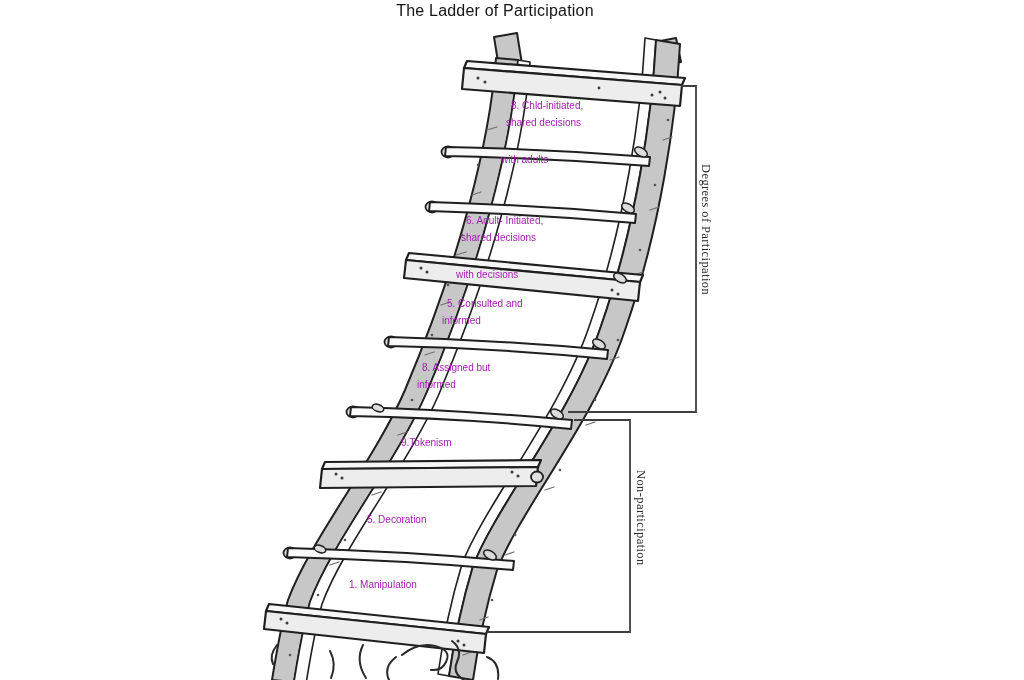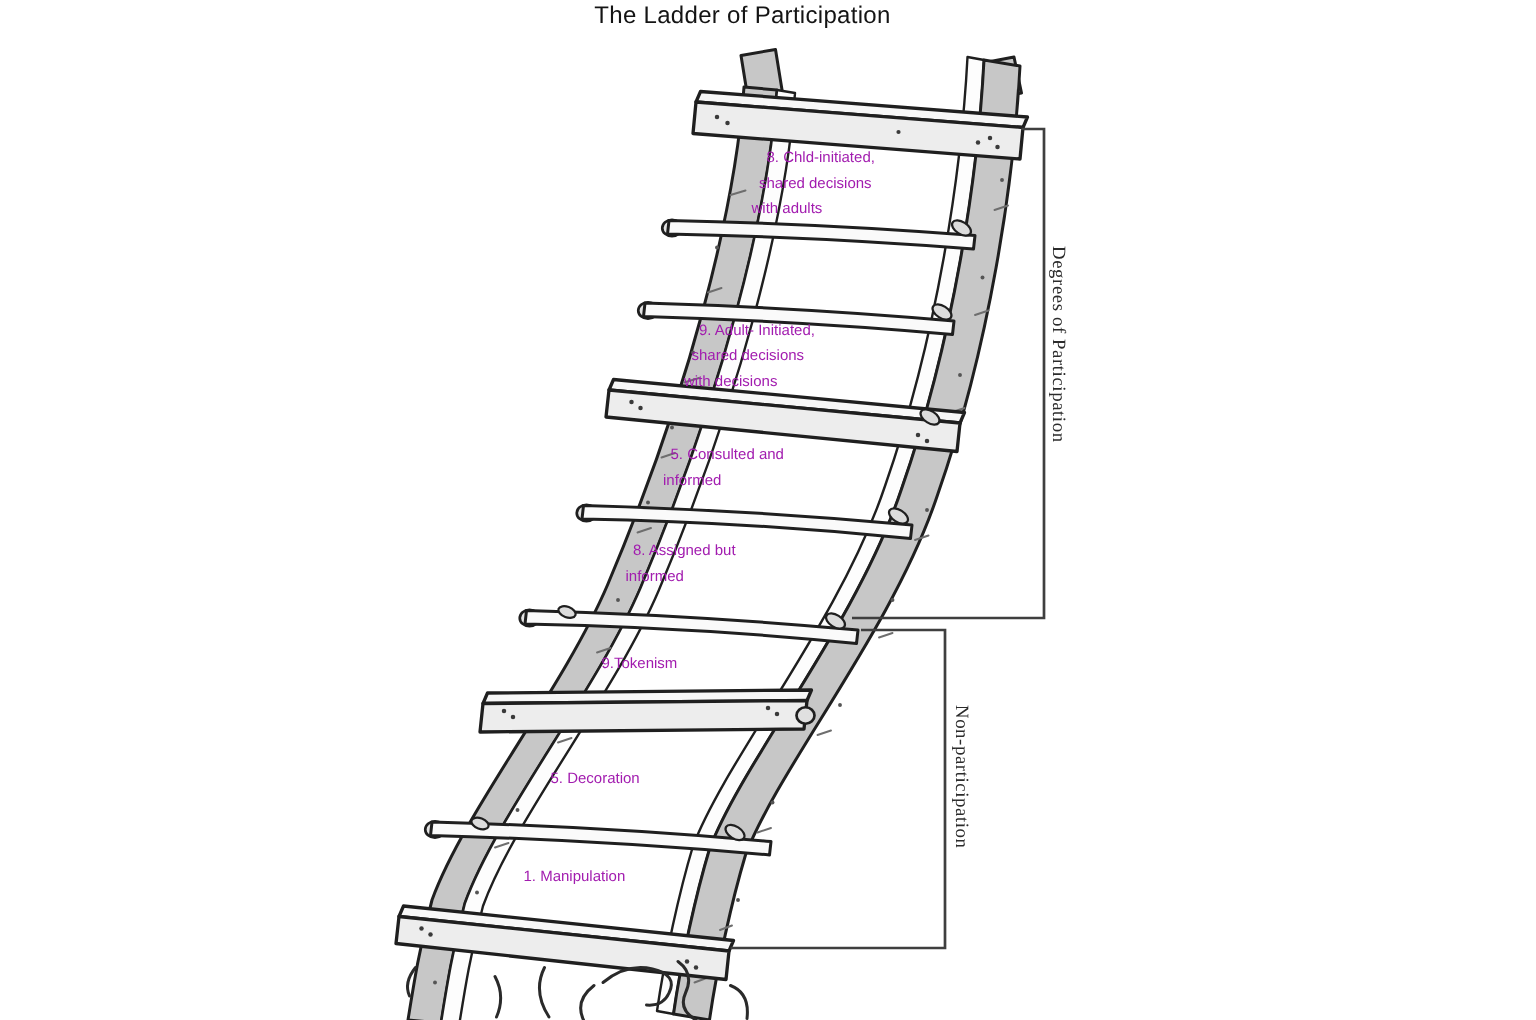--- a/index.html
+++ b/index.html
@@ -29,21 +29,21 @@
     color:#141414;
   }
   .level{
     position:absolute;
     font-size:10px;
     line-height:17px;
     color:#a21caf;
     white-space:nowrap;
   }
   .level .ln:nth-child(2){margin-left:-5px;}
-  .level .ln:nth-child(3){margin-left:-10px;}
+  .level .ln:nth-child(3){margin-left:-10px;margin-top:20px;}
   .side-label{
     position:absolute;
     writing-mode:vertical-rl;
     font-family:"Liberation Serif","DejaVu Serif",serif;
     font-size:12.5px;
     letter-spacing:.4px;
     color:#2b2b2b;
     white-space:nowrap;
   }
   .degrees{left:698px;top:164px;}
@@ -218,21 +218,21 @@
   <div class="title">The Ladder of Participation</div>
 
   <div class="level" style="left:511px;top:97px;">
     <div class="ln">8. Chld-initiated,</div>
     <div class="ln">shared decisions</div>
     <div class="ln">with adults</div>
   </div>
 
 
   <div class="level" style="left:466px;top:212px;">
-    <div class="ln">9. Adult- Initiated,</div>
+    <div class="ln">6. Adult- Initiated,</div>
     <div class="ln">shared decisions</div>
     <div class="ln">with decisions</div>
   </div>
 
   <div class="level" style="left:447px;top:295px;">
     <div class="ln">5. Consulted and</div>
     <div class="ln">informed</div>
   </div>
 
   <div class="level" style="left:422px;top:359px;">

